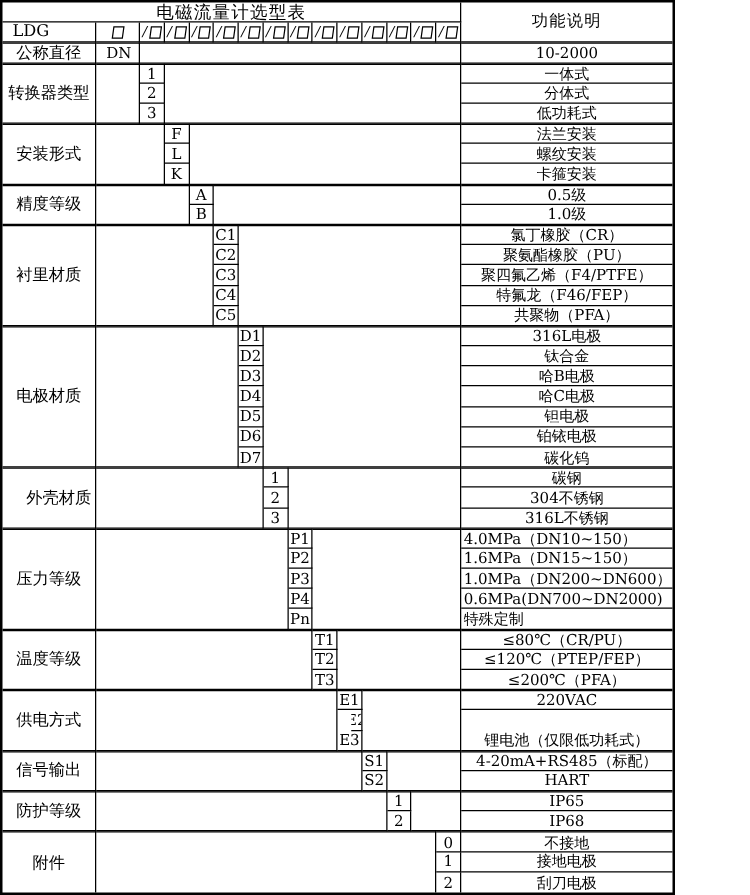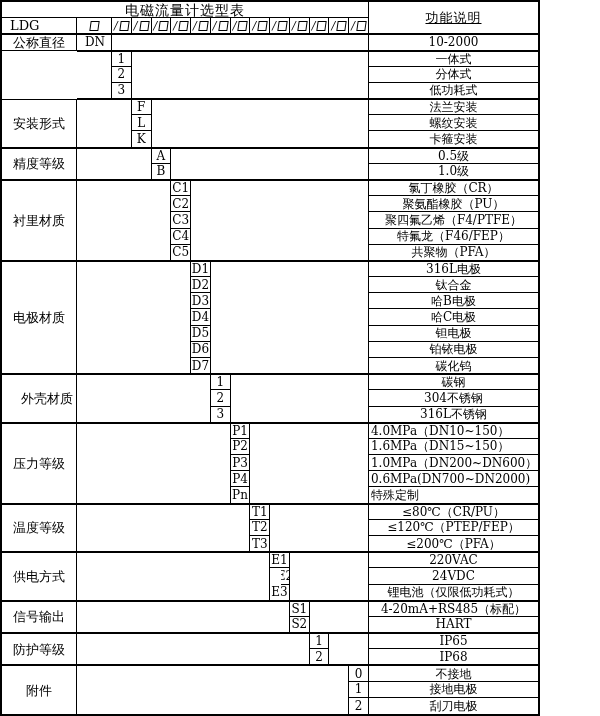--- a/index.html
+++ b/index.html
@@ -19,21 +19,21 @@
     border-bottom:1px solid #000;
     display:flex;align-items:center;justify-content:center;
     font-size:12px;line-height:1;
     overflow:hidden;white-space:nowrap;
     box-sizing:border-box;
   }
   .tb{border-top:1px solid #000;}
   .nr{border-right:none;}
   .nb{border-bottom:none;}
   .title{grid-column:1/16;grid-row:1/2;font-size:14px;letter-spacing:1px;}
-  .fheader{grid-column:16/17;grid-row:1/3;border-right:none;font-size:13px;letter-spacing:1px;text-decoration:underline;}
+  .fheader{grid-column:16/17;grid-row:1/3;border-right:none;font-size:13px;letter-spacing:1px;}
   .lbl{font-size:13px;}
   .code{font-size:12px;}
   .desc{font-size:12px;}
   .al{justify-content:flex-start;padding-left:2px;}
   .left-pad{justify-content:flex-start;padding-left:8px;}
   .box{width:9px;height:10px;border:1px solid #000;display:inline-block;transform:skewX(-8deg);box-sizing:border-box;}
   .slash{font-style:italic;margin-right:1px;font-size:11px;}
   .slot{gap:1px;}
 </style>
 </head>
@@ -95,20 +95,21 @@
       <span class="box"></span>
     </div>
     <div class="cell slot" style="grid-area: 2 / 15 / 3 / 16;">
       <span class="slash">/</span>
       <span class="box"></span>
     </div>
     <div class="cell tb lbl" style="grid-area: 3 / 1 / 4 / 2;">公称直径</div>
     <div class="cell tb code left-pad" style="grid-area: 3 / 2 / 4 / 3;">DN</div>
     <div class="cell tb" style="grid-area: 3 / 3 / 4 / 16;"></div>
     <div class="cell tb nr desc" style="grid-area: 3 / 16 / 4 / 17;">10-2000</div>
+    <div class="cell tb lbl" style="grid-area: 4 / 1 / 7 / 2;">转换器类型</div>
     <div class="cell tb" style="grid-area: 4 / 2 / 7 / 3;"></div>
     <div class="cell tb code" style="grid-area: 4 / 3 / 5 / 4;">1</div>
     <div class="cell tb nr desc" style="grid-area: 4 / 16 / 5 / 17;">一体式</div>
     <div class="cell code" style="grid-area: 5 / 3 / 6 / 4;">2</div>
     <div class="cell nr desc" style="grid-area: 5 / 16 / 6 / 17;">分体式</div>
     <div class="cell code" style="grid-area: 6 / 3 / 7 / 4;">3</div>
     <div class="cell nr desc" style="grid-area: 6 / 16 / 7 / 17;">低功耗式</div>
     <div class="cell tb" style="grid-area: 4 / 4 / 7 / 16;"></div>
     <div class="cell tb lbl" style="grid-area: 7 / 1 / 10 / 2;">安装形式</div>
     <div class="cell tb" style="grid-area: 7 / 2 / 10 / 4;"></div>
@@ -185,21 +186,20 @@
     <div class="cell code" style="grid-area: 33 / 10 / 34 / 11;">T2</div>
     <div class="cell nr desc" style="grid-area: 33 / 16 / 34 / 17;">≤120℃（PTEP/FEP）</div>
     <div class="cell code" style="grid-area: 34 / 10 / 35 / 11;">T3</div>
     <div class="cell nr desc" style="grid-area: 34 / 16 / 35 / 17;">≤200℃（PFA）</div>
     <div class="cell tb" style="grid-area: 32 / 11 / 35 / 16;"></div>
     <div class="cell tb lbl" style="grid-area: 35 / 1 / 38 / 2;">供电方式</div>
     <div class="cell tb" style="grid-area: 35 / 2 / 38 / 11;"></div>
     <div class="cell tb code" style="grid-area: 35 / 11 / 36 / 12;">E1</div>
     <div class="cell tb nr desc" style="grid-area: 35 / 16 / 36 / 17;">220VAC</div>
     <div class="cell code" style="grid-area: 36 / 11 / 37 / 12; margin-left: 11px;">E2</div>
-    <div class="cell nr desc" style="grid-area: 36 / 16 / 37 / 17;">24VDC</div>
     <div class="cell code" style="grid-area: 37 / 11 / 38 / 12;">E3</div>
     <div class="cell nr desc" style="grid-area: 37 / 16 / 38 / 17;">锂电池（仅限低功耗式）</div>
     <div class="cell tb" style="grid-area: 35 / 12 / 38 / 16;"></div>
     <div class="cell tb lbl" style="grid-area: 38 / 1 / 40 / 2;">信号输出</div>
     <div class="cell tb" style="grid-area: 38 / 2 / 40 / 12;"></div>
     <div class="cell tb code" style="grid-area: 38 / 12 / 39 / 13;">S1</div>
     <div class="cell tb nr desc" style="grid-area: 38 / 16 / 39 / 17;">4-20mA+RS485（标配）</div>
     <div class="cell code" style="grid-area: 39 / 12 / 40 / 13;">S2</div>
     <div class="cell nr desc" style="grid-area: 39 / 16 / 40 / 17;">HART</div>
     <div class="cell tb" style="grid-area: 38 / 13 / 40 / 16;"></div>

